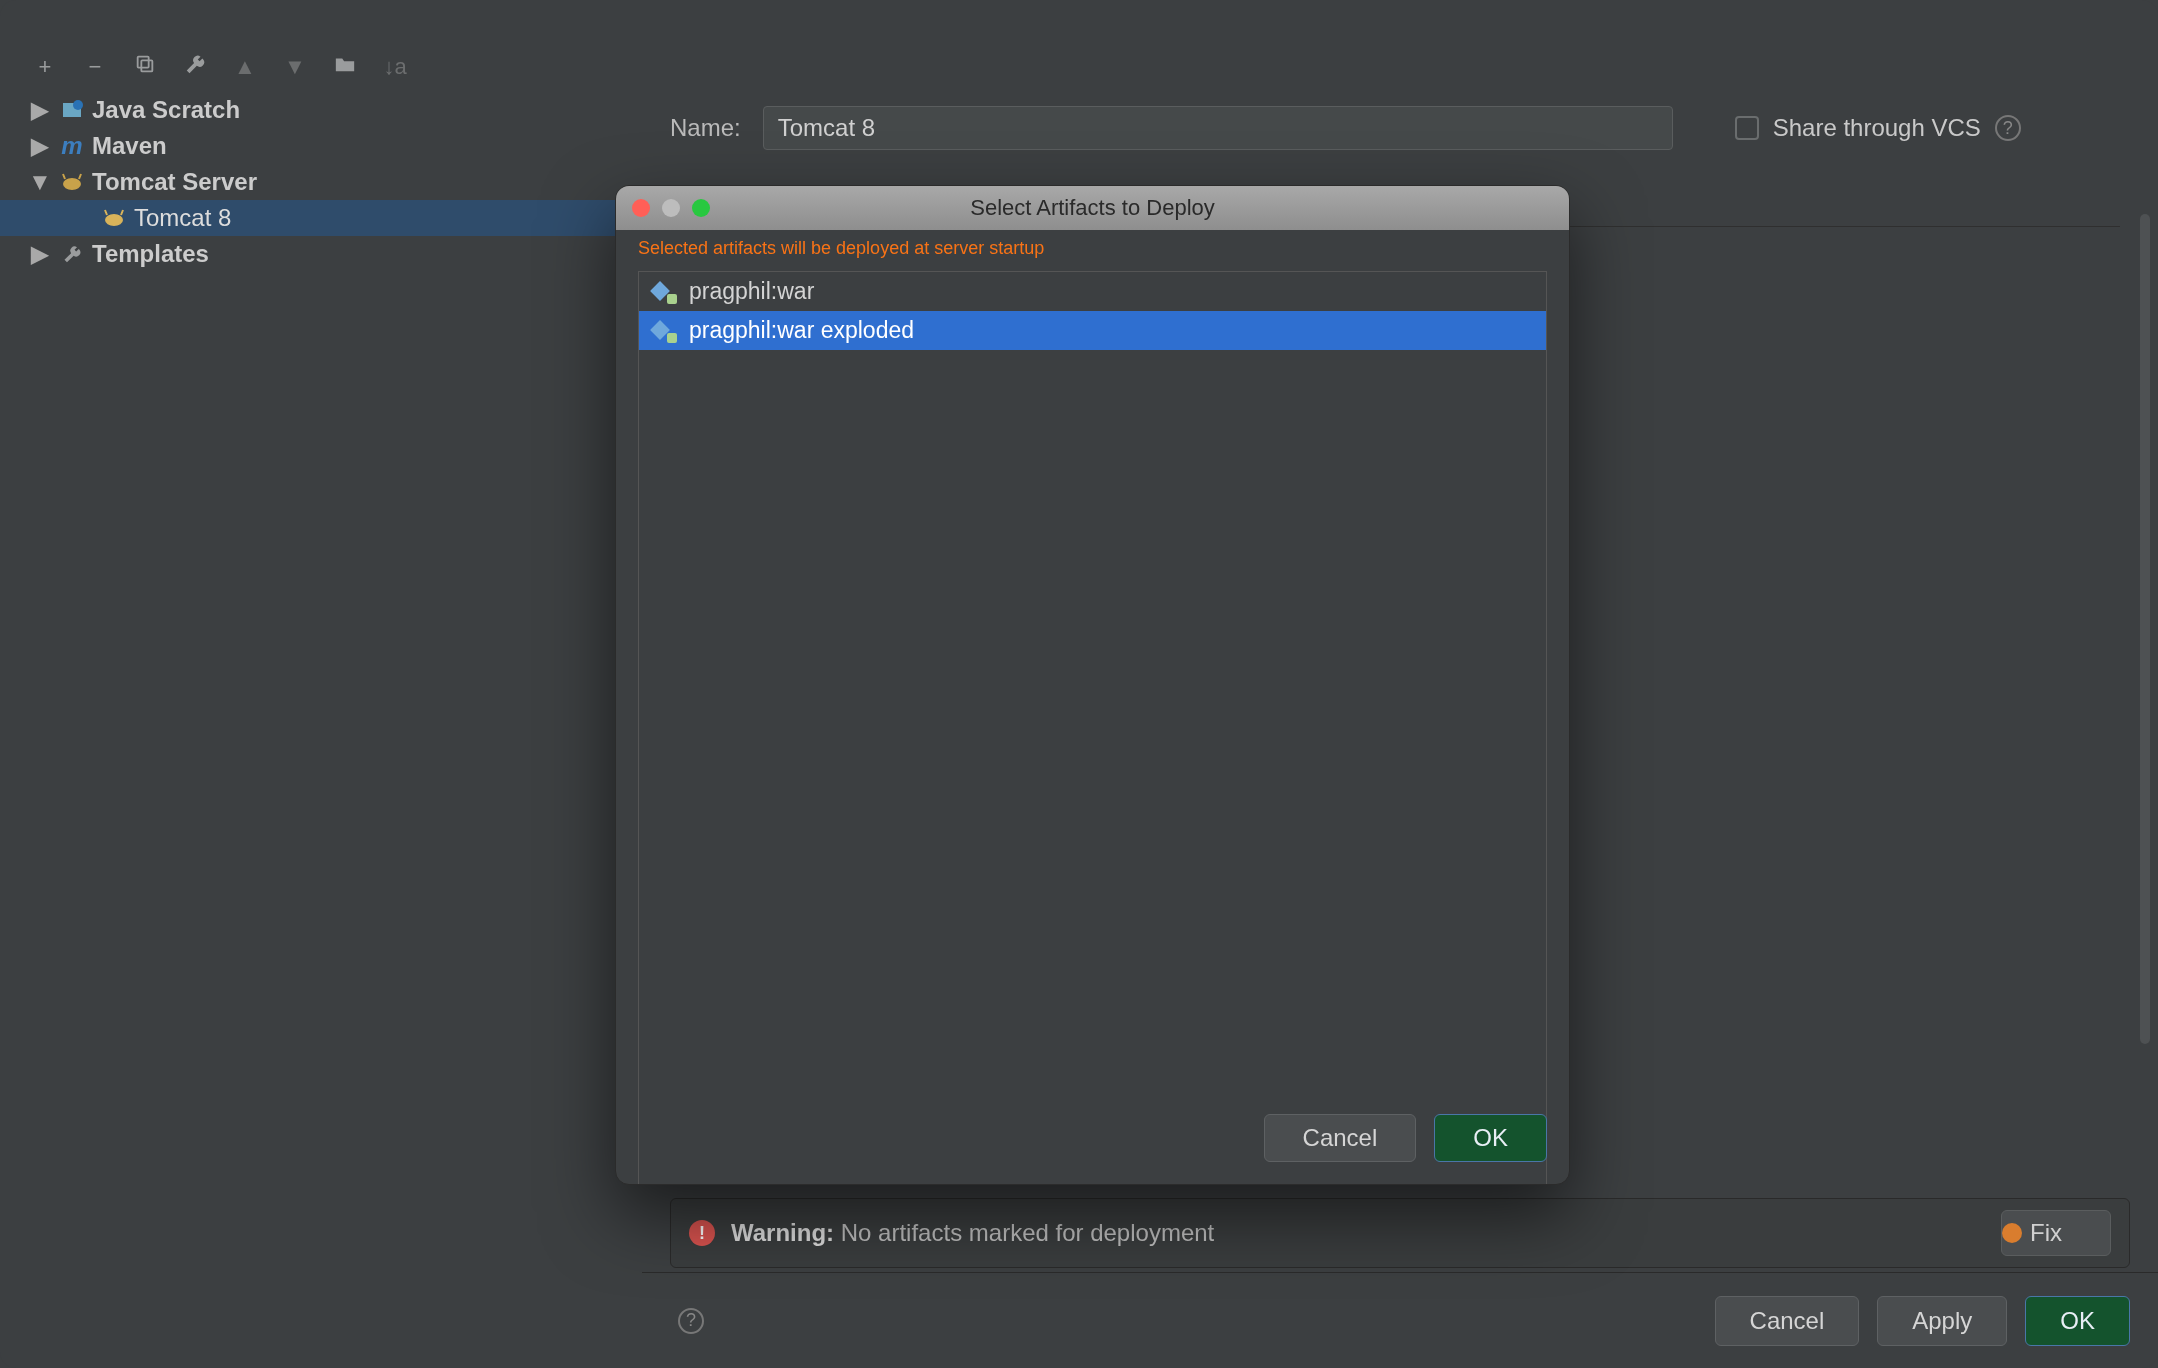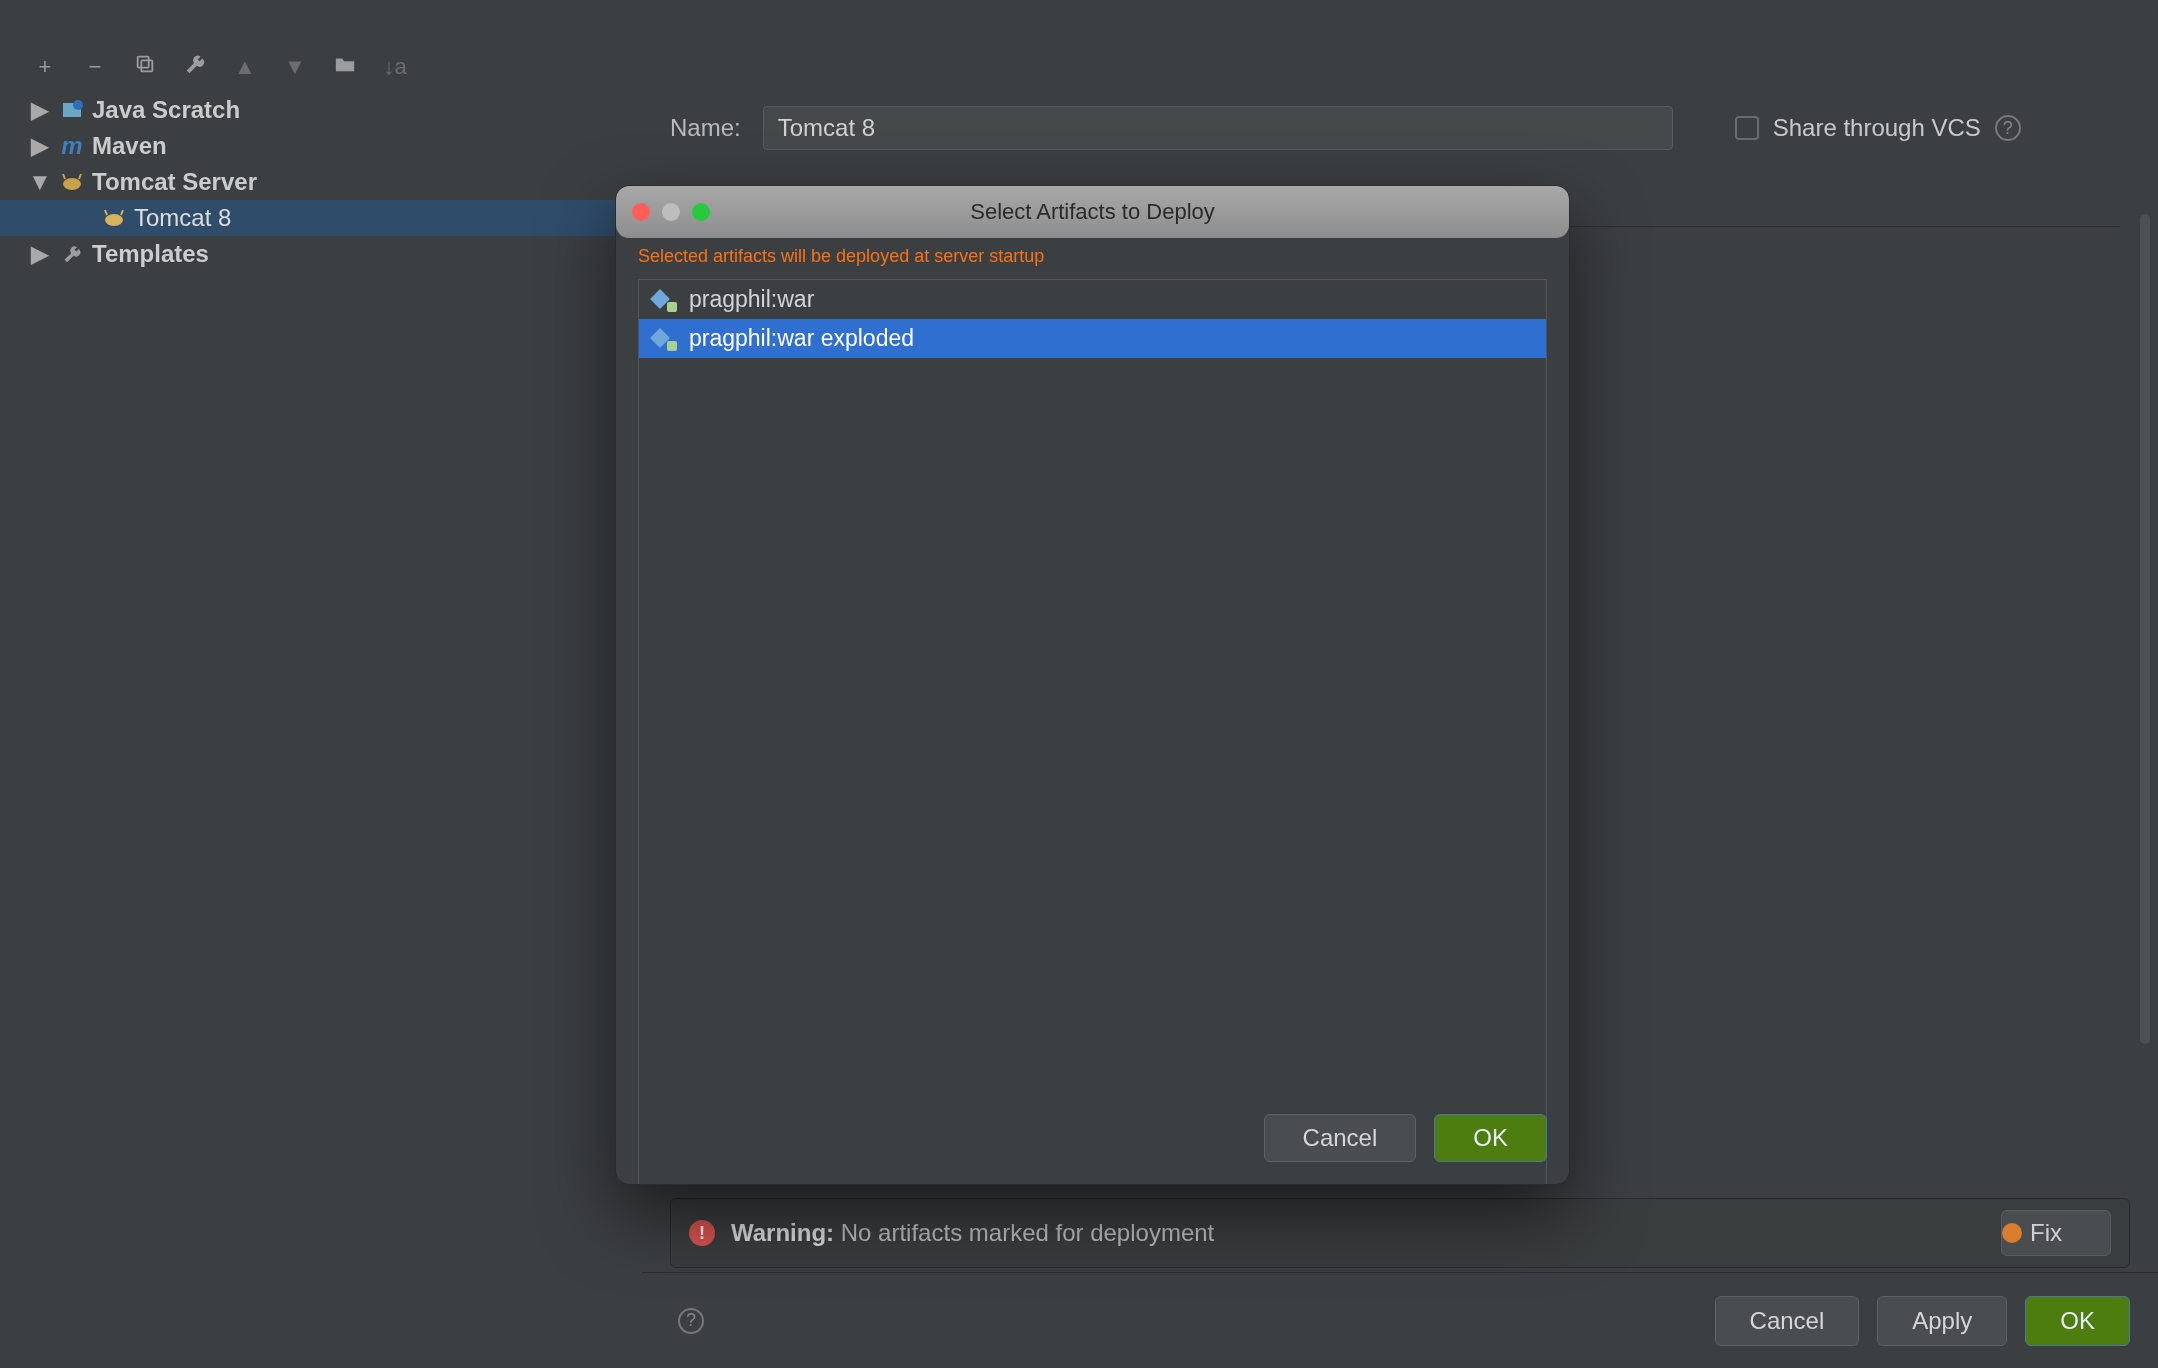--- a/index.html
+++ b/index.html
@@ -123,21 +123,21 @@
     display:flex; align-items:center; padding:0 28px;
     border-top:1px solid #2a2a2a;
   }
   .footerbar .help-circle{ margin-left:8px;}
   .btn {
     height:50px; padding:0 34px;
     border-radius:6px; font-size:24px;
     display:inline-flex;align-items:center;justify-content:center;
     background:#4a4d4f; border:1px solid #5e6163; color:#d5d5d5;
   }
-  .btn.primary { background:#4d7c0f; border-color:#4a76a8; color:#e8eef5; }
+  .btn.primary { background:#14532d; border-color:#4a76a8; color:#e8eef5; }
   .footerbar .right { margin-left:auto; display:flex; gap:18px; }
 
   .scrollgutter {
     position:absolute; top:130px; right:8px; width:10px; height:830px;
     background:#4e5153; border-radius:5px;
   }
 
   
   .ticon{ color:#9a9c9d; font-size:22px; width:26px; text-align:center; }
   .ticon.dim{ color:#6b6d6e; }
@@ -147,24 +147,23 @@
     position:absolute;
     left:615px; top:185px;
     width:955px; height:1000px;
     background:#3c3f41;
     border-radius:14px;
     box-shadow:0 30px 70px rgba(0,0,0,.55);
     overflow:hidden;
     border:1px solid #2b2b2b;
   }
   .modal .mtitlebar{
-    height:52px; background:linear-gradient(#a8a8a8,#8e8e8e);
+    height:44px; background:linear-gradient(#a8a8a8,#8e8e8e);
     display:flex; align-items:center;
     position:relative;
-    border-radius:13px;
   }
   .modal .traffic{ padding-left:16px; gap:12px;}
   .modal .traffic .tdot{ width:18px;height:18px;}
   .tdot.red{background:#ff5f57;} .tdot.green{background:#28c840;}
   .modal .mtitle{
     position:absolute; left:0; right:0; text-align:center;
     color:#2a2a2a; font-size:22px;
   }
   .modal .hint{
     color:#f97316; font-size:18px;

